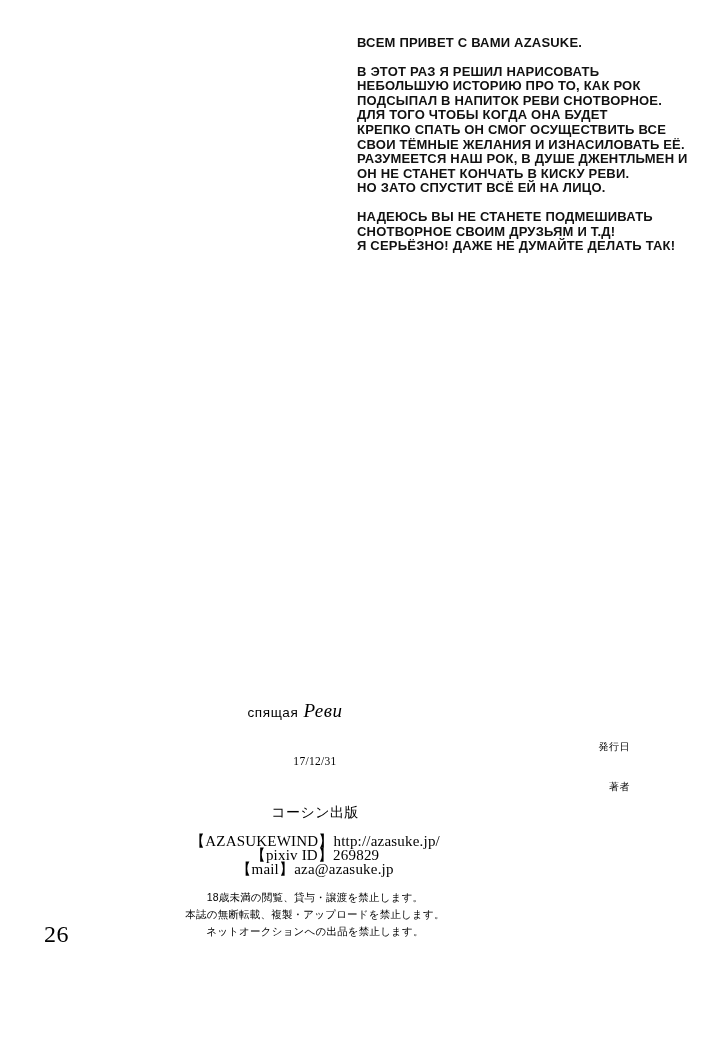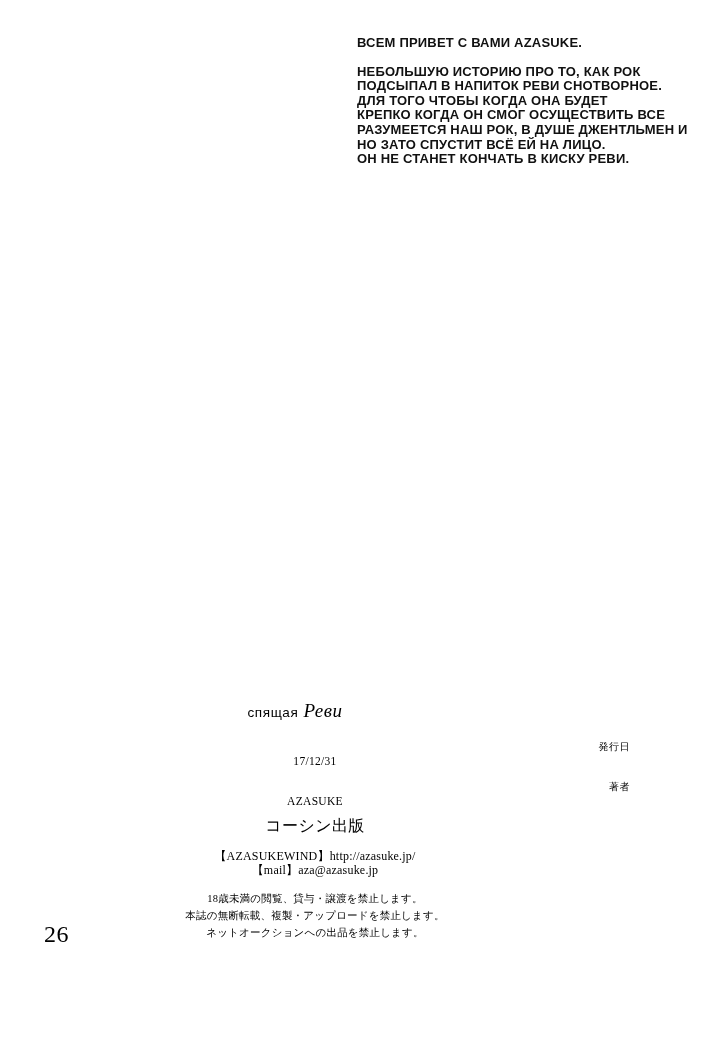--- a/index.html
+++ b/index.html
@@ -85,37 +85,37 @@
     letter-spacing: 0.5px;
     text-align: right;
   }
   .colo-value {
     font-family: "Liberation Serif", serif;
     font-size: 11.5px;
     line-height: 15px;
     letter-spacing: 0.3px;
   }
   .colo-value.jp {
-    font-family: Liberation Mono, monospace;
-    font-size: 16px;
+    font-family: Liberation Serif, serif;
+    font-size: 14px;
     letter-spacing: 0.4px;
   }
 
   .contact {
     margin-top: 14px;
     font-family: "Liberation Serif", serif;
-    font-size: 12px;
+    font-size: 15px;
     line-height: 14px;
     letter-spacing: 0.2px;
   }
   .contact .c-line { display: block; white-space: nowrap; }
 
   .notice {
     margin-top: 13px;
-    font-family: Liberation Serif, serif;
+    font-family: Liberation Sans, sans-serif;
     font-size: 10.5px;
     line-height: 17px;
     letter-spacing: 0.2px;
   }
   .notice .n-line { display: block; white-space: nowrap; }
 
   
   .page-number {
     position: absolute;
     left: 44px;
@@ -128,53 +128,60 @@
 </head>
 <body>
 
 <div class="page">
 
   <div class="afterword">
     <p class="para">
       <span class="line">ВСЕМ ПРИВЕТ С ВАМИ AZASUKE.</span>
     </p>
     <p class="para">
+      <span class="line">В ЭТОТ РАЗ Я РЕШИЛ НАРИСОВАТЬ</span>
       <span class="line">НЕБОЛЬШУЮ ИСТОРИЮ ПРО ТО, КАК РОК</span>
       <span class="line">ПОДСЫПАЛ В НАПИТОК РЕВИ СНОТВОРНОЕ.</span>
       <span class="line">ДЛЯ ТОГО ЧТОБЫ КОГДА ОНА БУДЕТ</span>
-      <span class="line">КРЕПКО КОГДА ОН СМОГ ОСУЩЕСТВИТЬ ВСЕ</span>
+      <span class="line">КРЕПКО СПАТЬ ОН СМОГ ОСУЩЕСТВИТЬ ВСЕ</span>
+      <span class="line">СВОИ ТЁМНЫЕ ЖЕЛАНИЯ И ИЗНАСИЛОВАТЬ ЕЁ.</span>
       <span class="line">РАЗУМЕЕТСЯ НАШ РОК, В ДУШЕ ДЖЕНТЛЬМЕН И</span>
+      <span class="line">ОН НЕ СТАНЕТ КОНЧАТЬ В КИСКУ РЕВИ.</span>
       <span class="line">НО ЗАТО СПУСТИТ ВСЁ ЕЙ НА ЛИЦО.</span>
-      <span class="line">ОН НЕ СТАНЕТ КОНЧАТЬ В КИСКУ РЕВИ.</span>
+    </p>
+    <p class="para">
+      <span class="line">НАДЕЮСЬ ВЫ НЕ СТАНЕТЕ ПОДМЕШИВАТЬ</span>
+      <span class="line">СНОТВОРНОЕ СВОИМ ДРУЗЬЯМ И Т.Д!</span>
+      <span class="line">Я СЕРЬЁЗНО! ДАЖЕ НЕ ДУМАЙТЕ ДЕЛАТЬ ТАК!</span>
     </p>
   </div>
 
   <div class="colophon">
 
     <div class="colo-title">
       <span class="small-caps">спящая</span>
       <span class="script">Реви</span>
     </div>
 
     <div class="colo-group">
       <div class="colo-label">発行日</div>
       <div class="colo-value">17/12/31</div>
     </div>
 
     <div class="colo-group">
       <div class="colo-label">著者</div>
-      <div class="colo-value">AZASUKE</div>
     </div>
 
     <div class="colo-group">
       <div class="colo-value jp">コーシン出版</div>
     </div>
 
     <div class="contact">
       <span class="c-line">【AZASUKEWIND】http://azasuke.jp/</span>
+      <span class="c-line">【pixiv ID】269829</span>
       <span class="c-line">【mail】aza@azasuke.jp</span>
     </div>
 
     <div class="notice">
       <span class="n-line">18歳未満の閲覧、貸与・譲渡を禁止します。</span>
       <span class="n-line">本誌の無断転載、複製・アップロードを禁止します。</span>
       <span class="n-line">ネットオークションへの出品を禁止します。</span>
     </div>
 
   </div>

